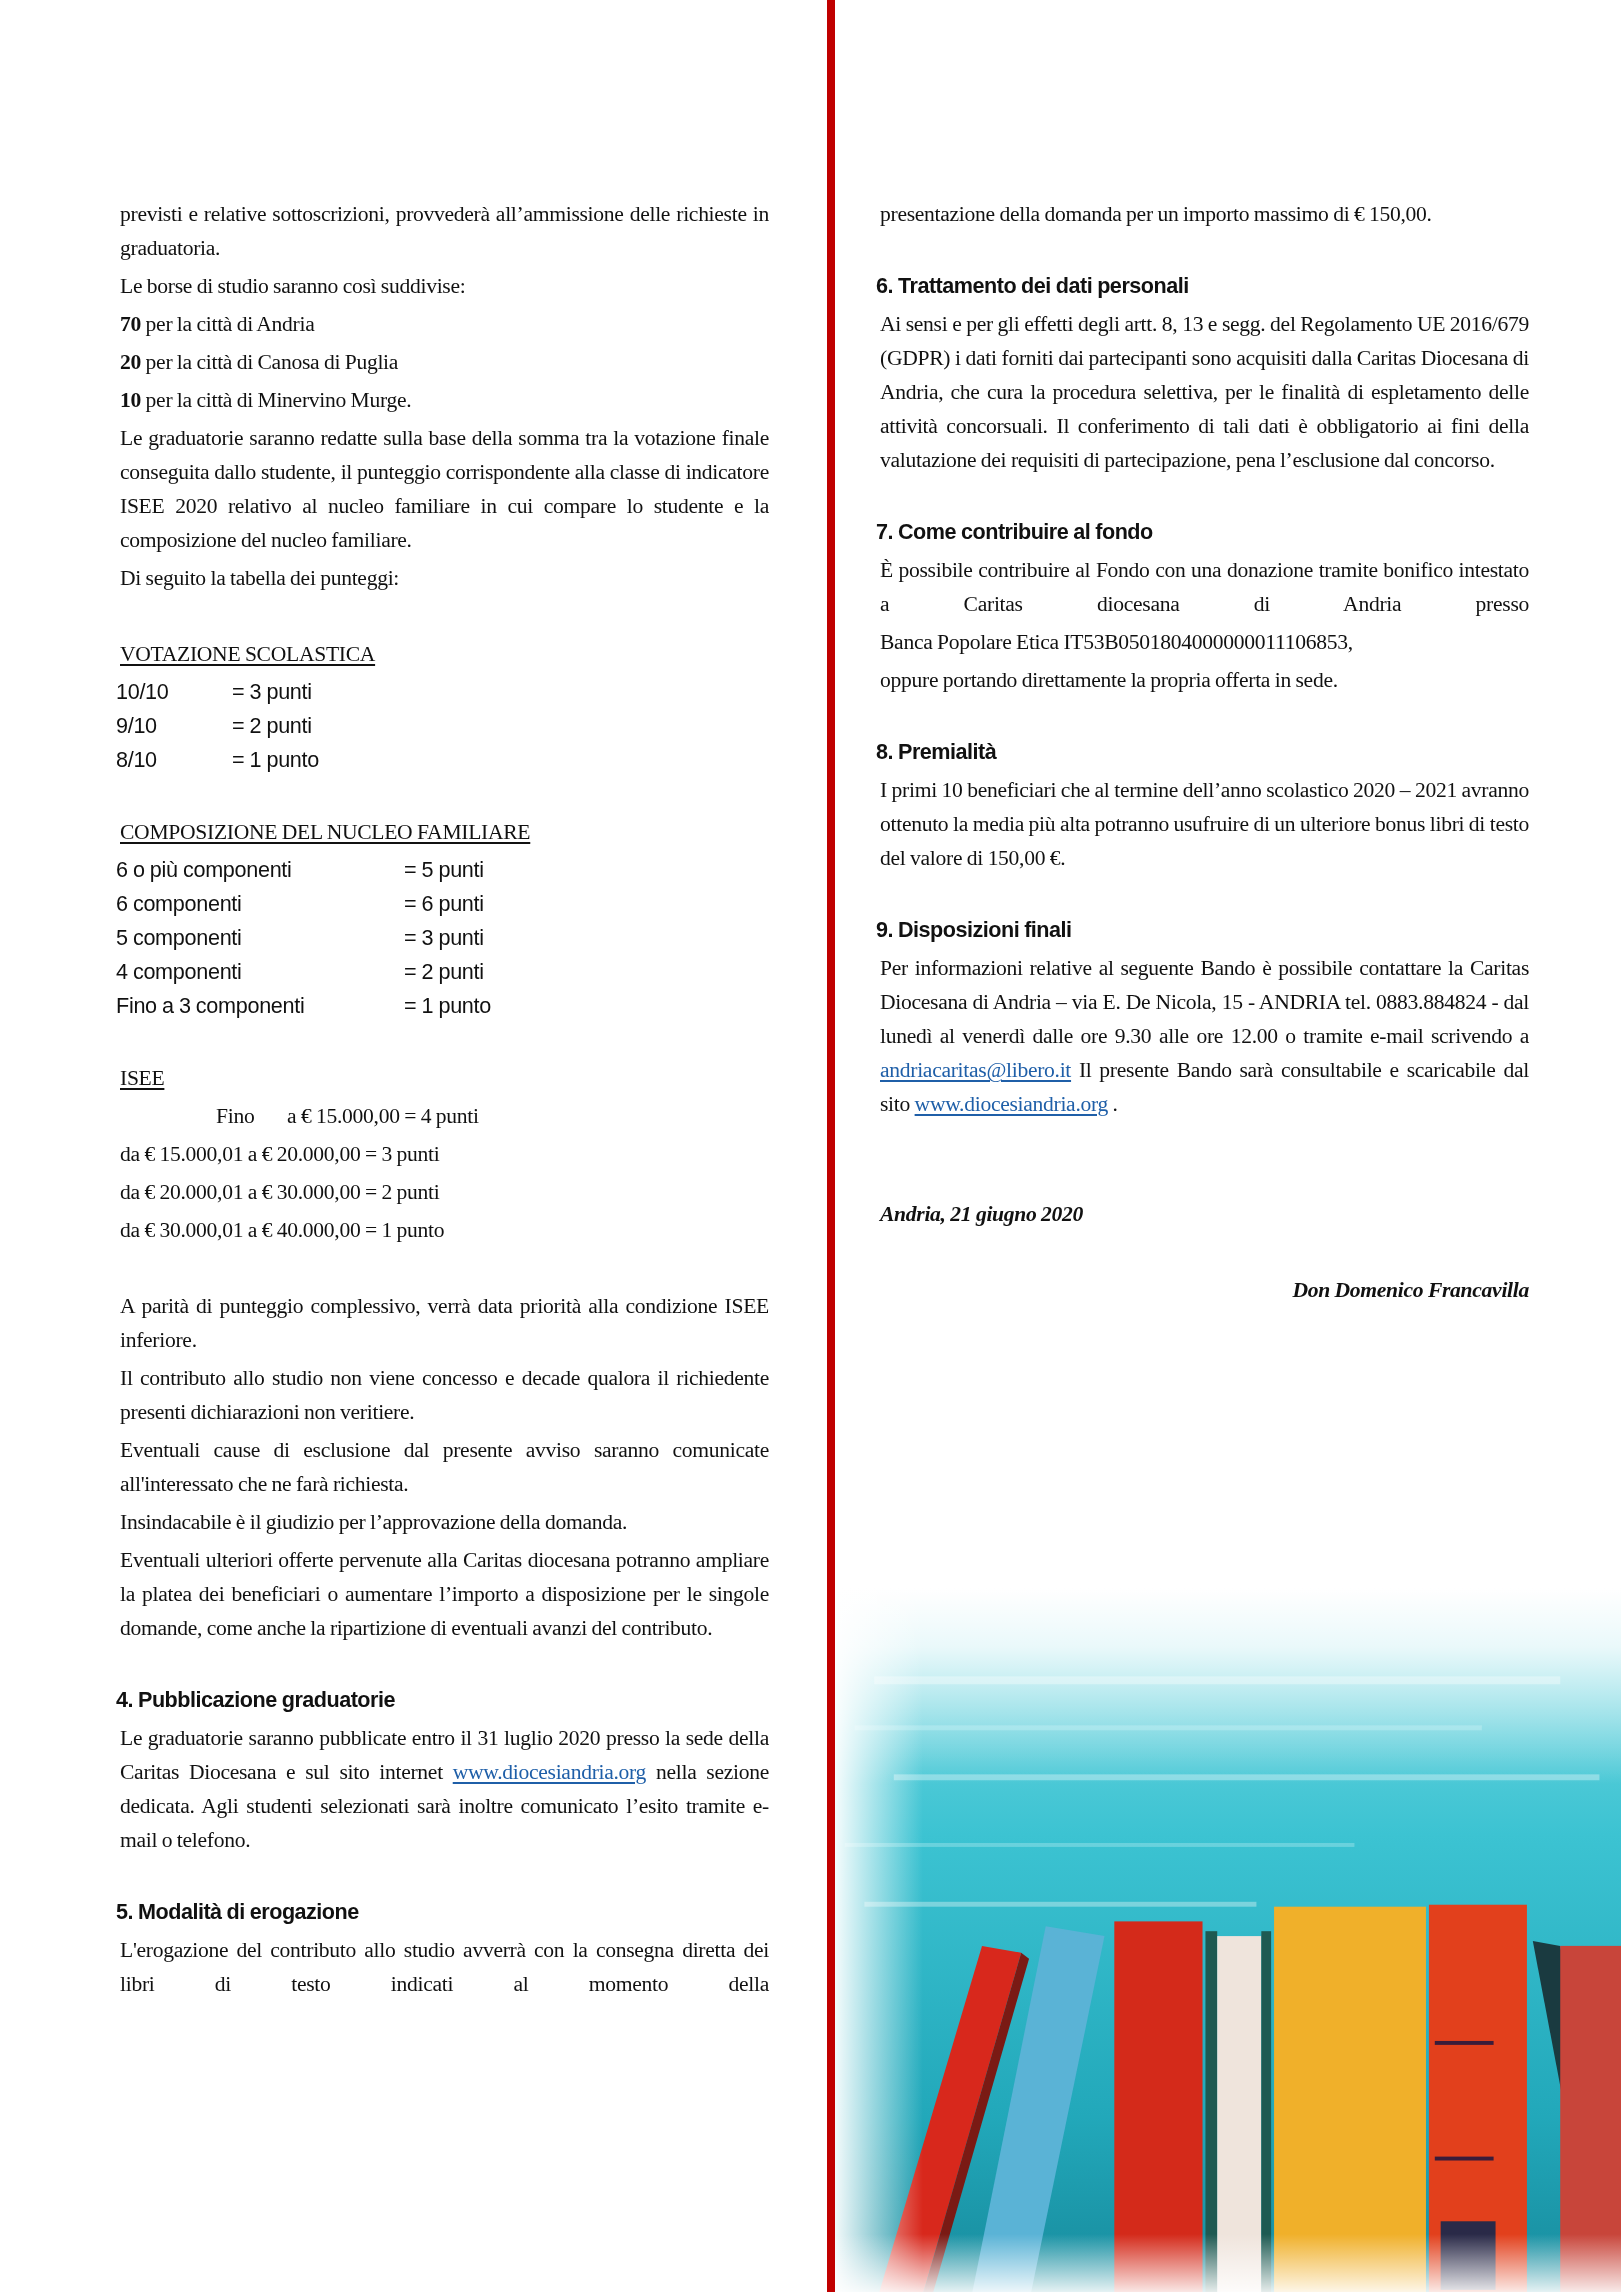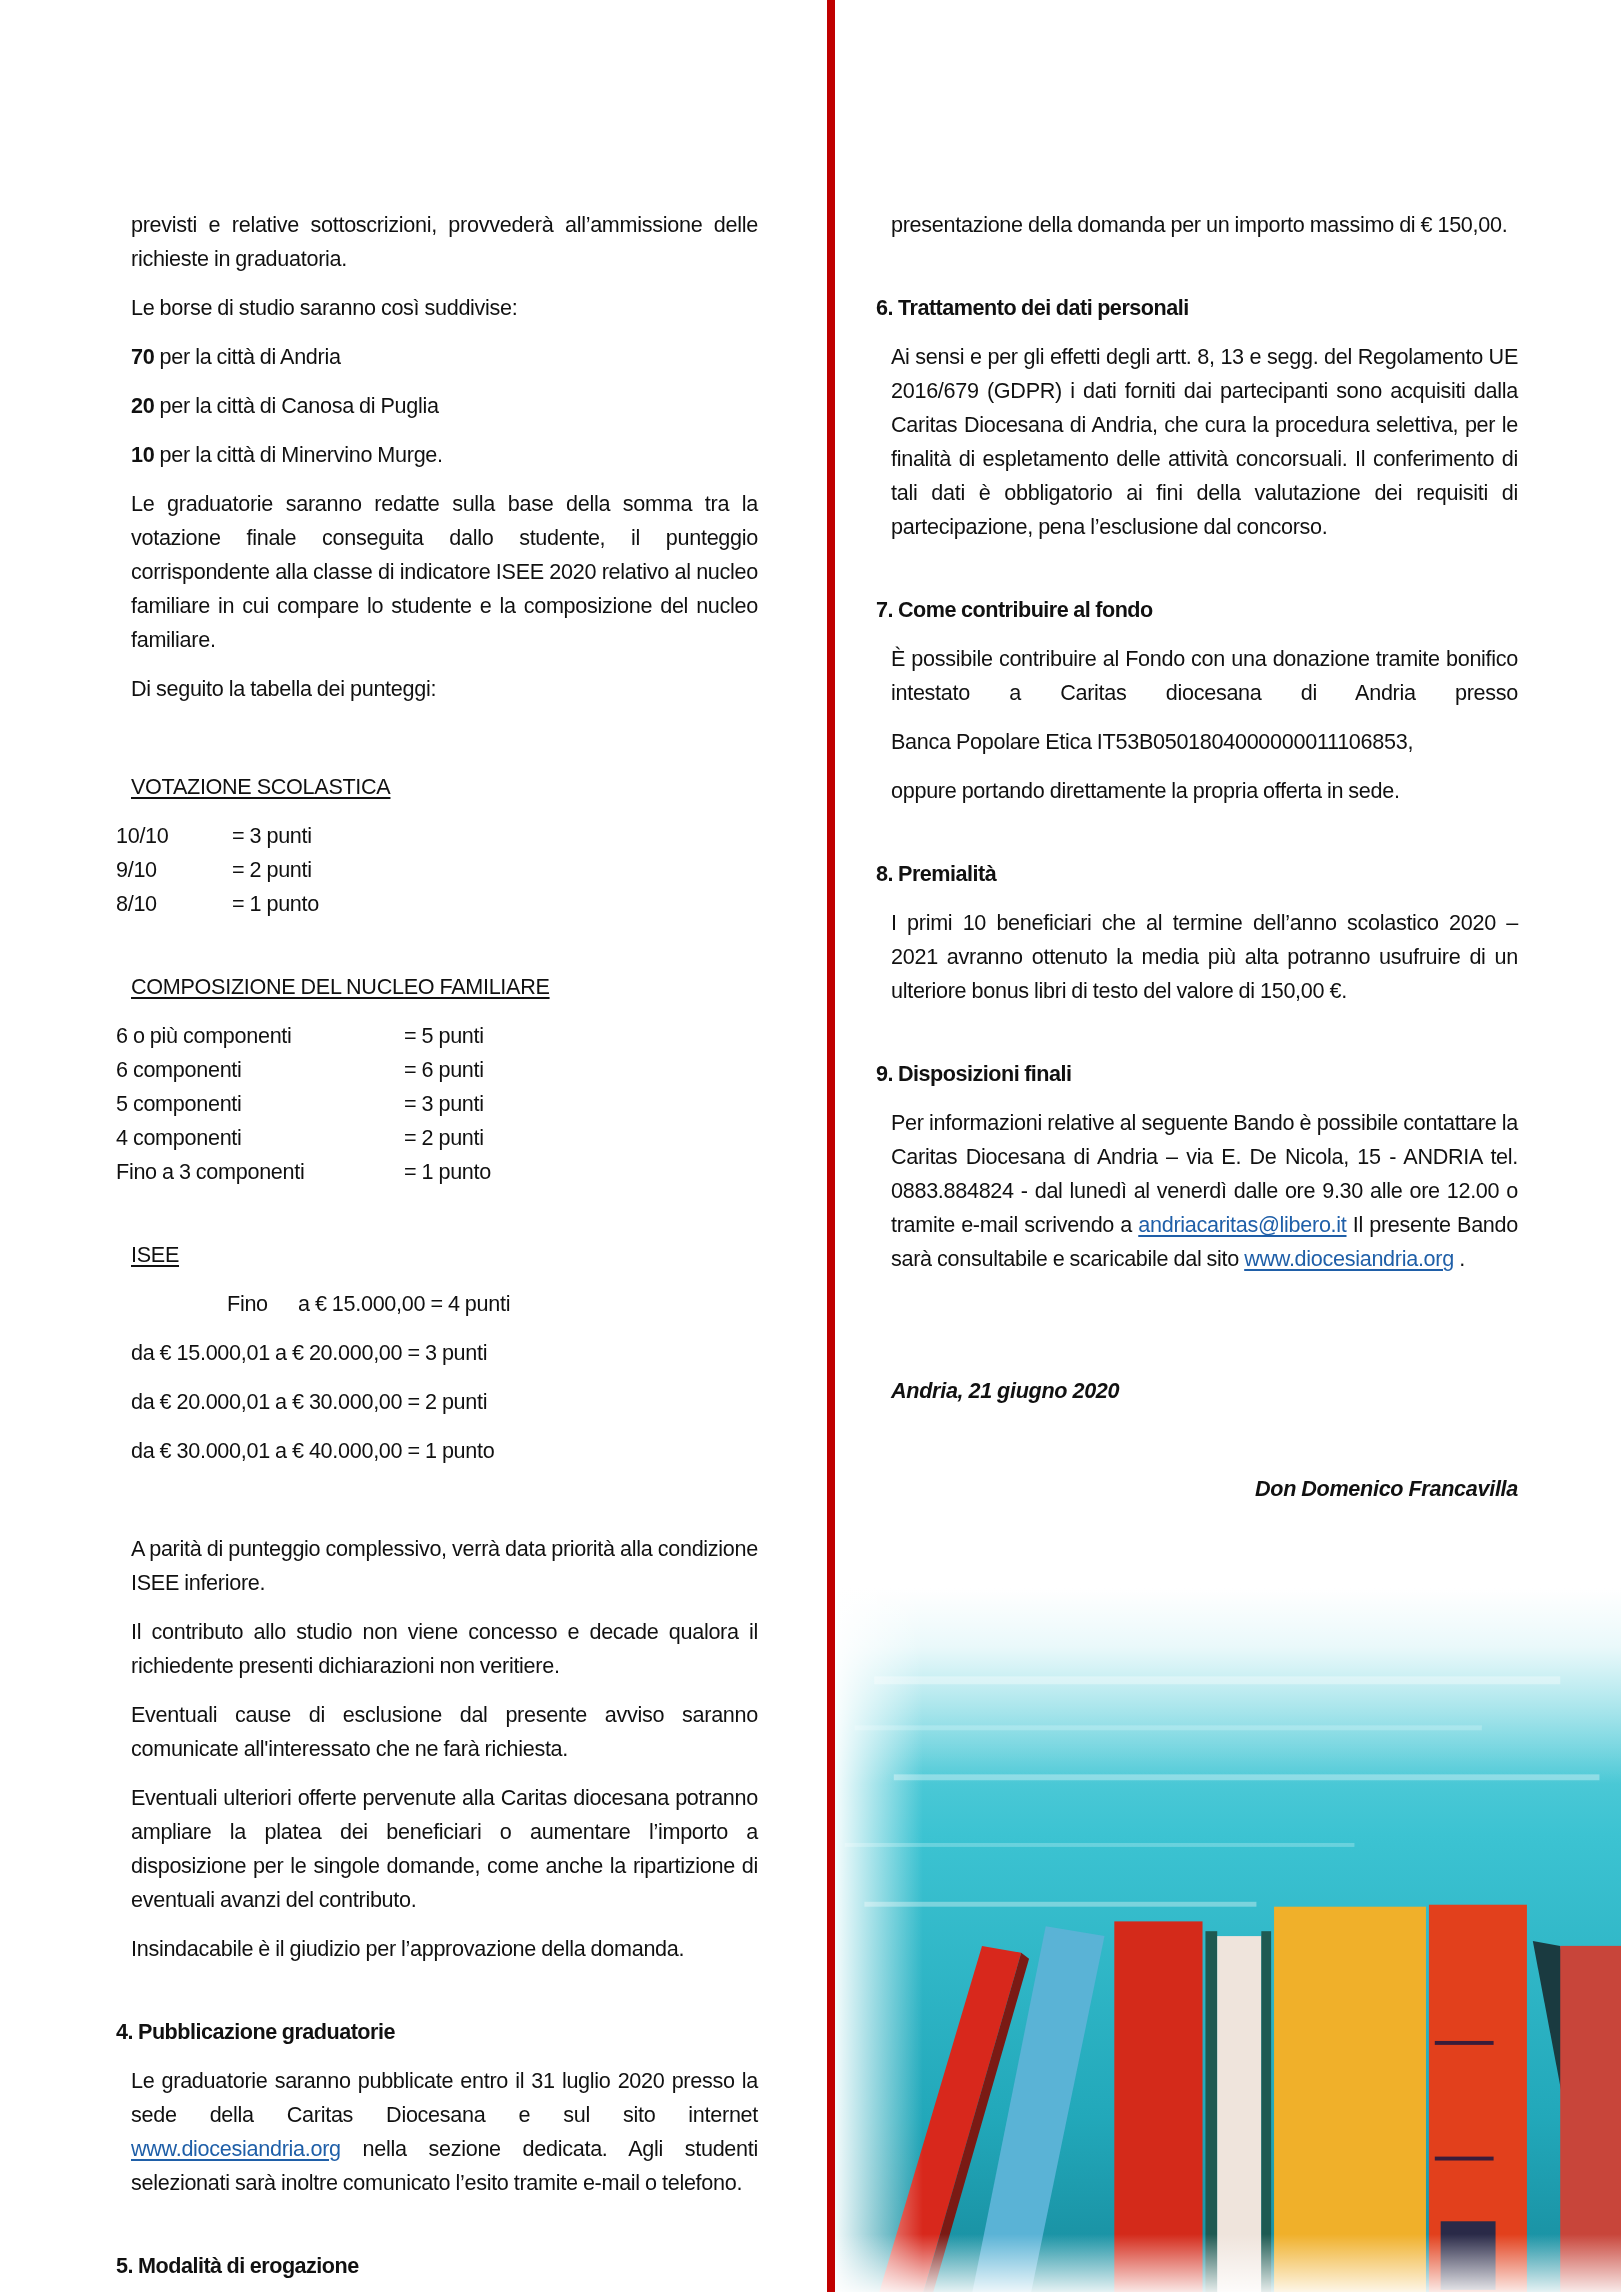--- a/index.html
+++ b/index.html
@@ -13,21 +13,21 @@
     background:#c00000;
   }
   .col {
     position:absolute; top:193px;
     font-size:21.6px; line-height:34px;
     letter-spacing:-0.3px;
     word-spacing:-0.5px;
   }
   .col-left { left:116px; width:657px; }
   .col-right { left:876px; width:657px; }
-  .p { margin:15px; text-align:justify; }
+  .p { margin:4px; text-align:justify;font-family:Liberation Serif, serif; }
   .p.nj { text-align:left; }
   .gap { height:34px; }
   .h { font-weight:bold; margin:0; letter-spacing:-0.5px; }
   .u { text-decoration:underline; text-underline-offset:2.9px; }
   .row { display:flex; margin:0; }
   .c1a { width:116px; }
   .c1b { width:288px; }
   a.link { color:#1f5fa8; text-decoration:underline; text-underline-offset:2.9px; }
   .ital { font-style:italic; font-weight:bold; }
   .right { text-align:right; }
@@ -109,22 +109,22 @@
   <p class="p nj u">ISEE</p>
   <p class="p nj isee-first"><span class="fino">Fino</span><span>a € 15.000,00 = 4 punti</span></p>
   <p class="p nj">da € 15.000,01 a € 20.000,00 = 3 punti</p>
   <p class="p nj">da € 20.000,01 a € 30.000,00 = 2 punti</p>
   <p class="p nj">da € 30.000,01 a € 40.000,00 = 1 punto</p>
   <div class="gap"></div>
 
   <p class="p">A parità di punteggio complessivo, verrà data priorità alla condizione ISEE inferiore.</p>
   <p class="p">Il contributo allo studio non viene concesso e decade qualora il richiedente presenti dichiarazioni non veritiere.</p>
   <p class="p">Eventuali cause di esclusione dal presente avviso saranno comunicate all'interessato che ne farà richiesta.</p>
+  <p class="p nj">Insindacabile è il giudizio per l’approvazione della domanda.</p>
   <p class="p">Eventuali ulteriori offerte pervenute alla Caritas diocesana potranno ampliare la platea dei beneficiari o aumentare l’importo a disposizione per le singole domande, come anche la ripartizione di eventuali avanzi del contributo.</p>
-  <p class="p nj">Insindacabile è il giudizio per l’approvazione della domanda.</p>
   <div class="gap"></div>
 
   <p class="h">4. Pubblicazione graduatorie</p>
   <p class="p"><span>Le graduatorie saranno pubblicate entro il 31 luglio 2020 presso la sede della Caritas Diocesana e sul sito internet </span><a class="link">www.diocesiandria.org</a><span> nella sezione dedicata. Agli studenti selezionati sarà inoltre comunicato l’esito tramite e-mail o telefono.</span></p>
   <div class="gap"></div>
 
   <p class="h">5. Modalità di erogazione</p>
   <p class="p" style="text-align-last:justify;">L'erogazione del contributo allo studio avverrà con la consegna diretta dei libri di testo indicati al momento della</p>
 </div>
 

